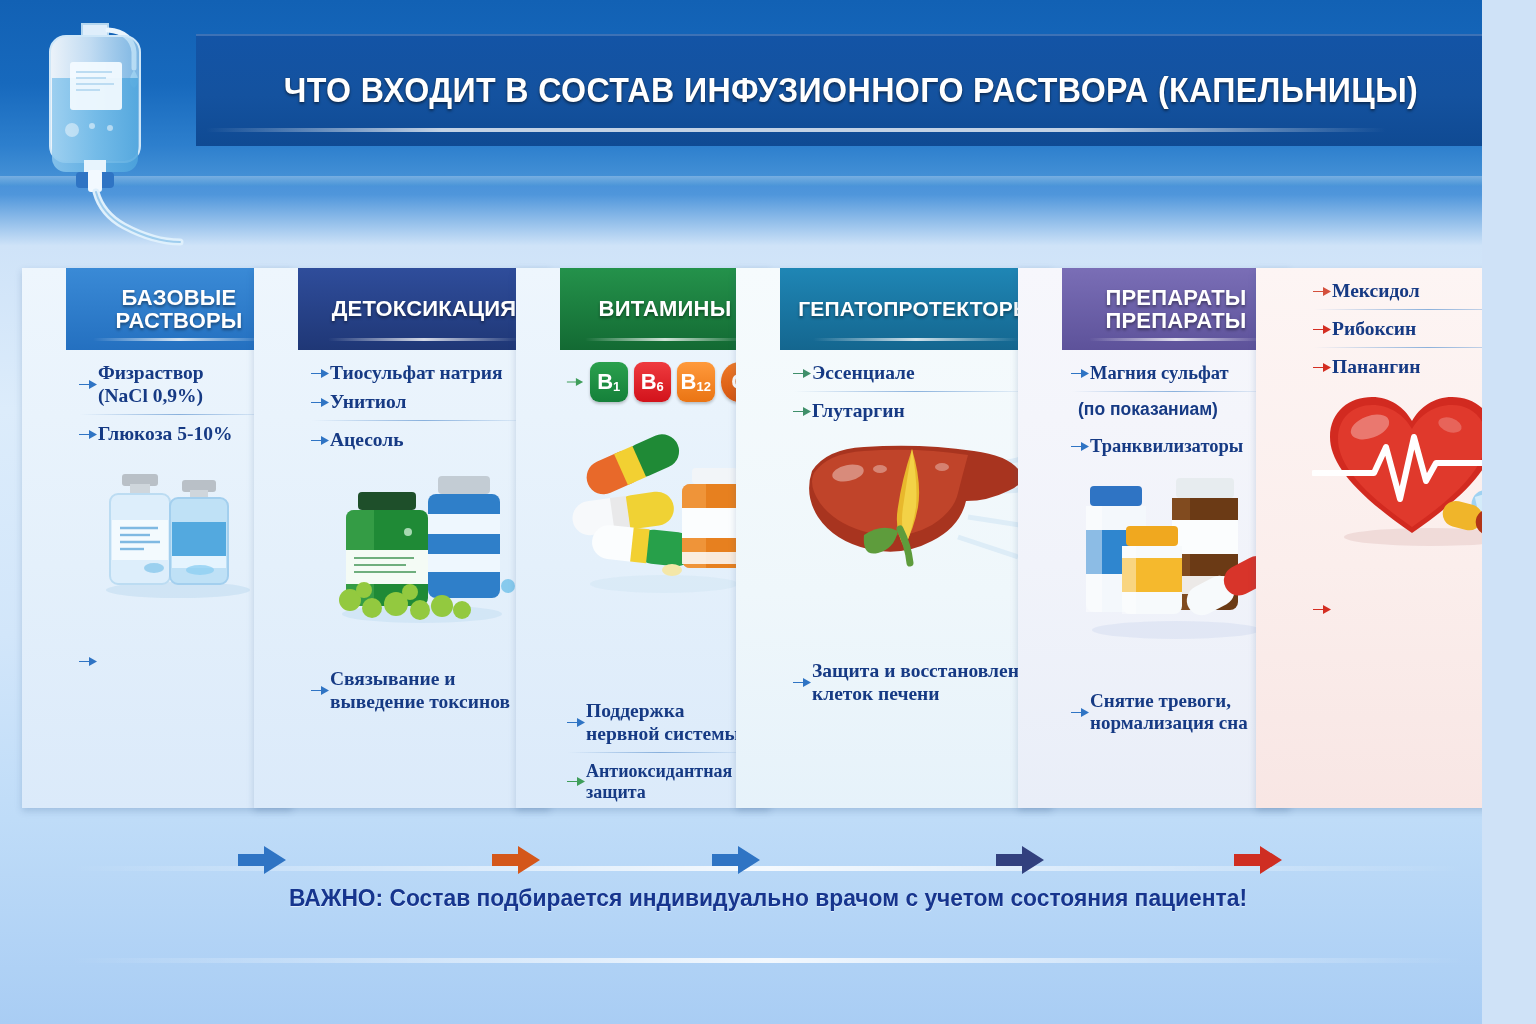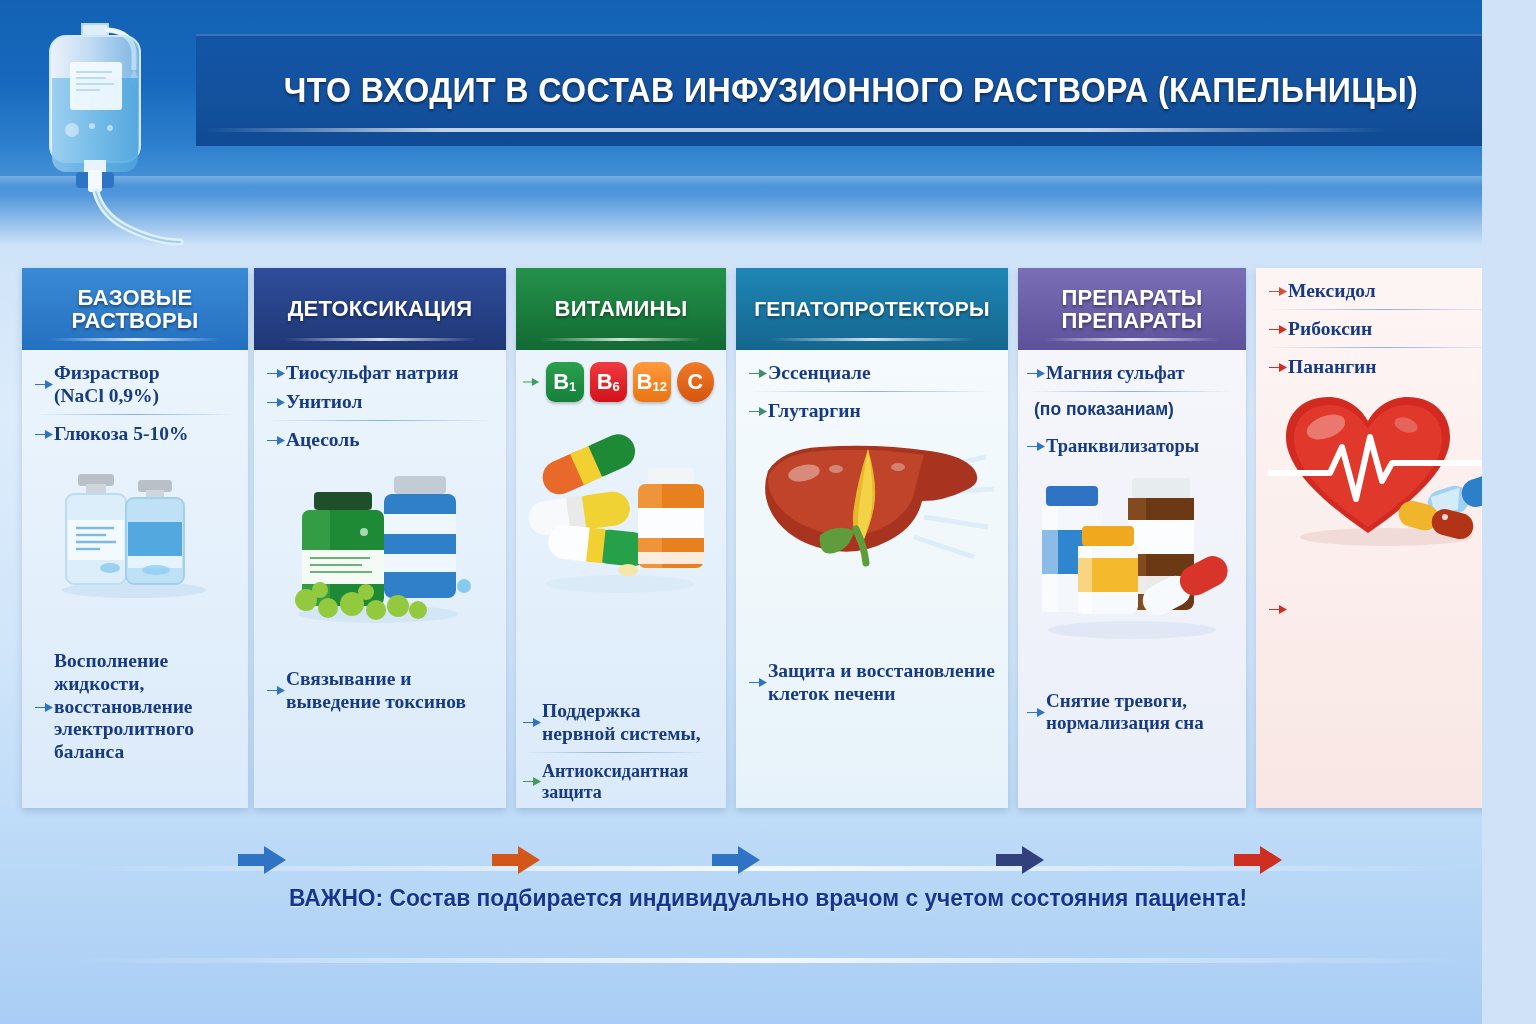--- a/index.html
+++ b/index.html
@@ -28,21 +28,21 @@
     color:#fff;font-weight:bold;font-size:35px;letter-spacing:.4px;
     text-shadow:0 2px 3px rgba(0,0,0,.45), 0 0 1px rgba(0,0,0,.6);
     transform:scaleX(.92);transform-origin:center;white-space:nowrap;}
 
   
   .iv{position:absolute;left:26px;top:12px;width:172px;height:250px;}
   
   .cards{position:absolute;left:0;top:268px;width:1536px;height:545px;}
   .card{position:absolute;top:0;height:540px;
     background:linear-gradient(180deg,#eef6fd 0%,#e4f0fb 55%,#dbeafa 100%);
-    box-shadow:0 3px 7px rgba(40,80,130,.22);}
+    box-shadow:0 3px 7px rgba(40,80,130,.22);padding-left:44px;}
   .card .hdr{position:relative;height:82px;display:flex;align-items:center;justify-content:center;
     color:#fff;font-weight:bold;text-align:center;line-height:1.06;
     text-shadow:0 2px 3px rgba(0,0,0,.42);font-size:22px;letter-spacing:.2px;}
   .card .hdr .sh{position:absolute;left:12%;bottom:9px;width:76%;height:3px;border-radius:2px;
     background:linear-gradient(90deg,rgba(255,255,255,0),rgba(255,255,255,.8),rgba(255,255,255,0));}
   .card .body{position:relative;height:458px;padding:12px 12px 0 12px;box-sizing:border-box;}
 
   .item{display:flex;align-items:center;margin:0 0 6px 0;font-family:Liberation Serif, serif;}
   .item .txt{color:#163a84;font-weight:bold;font-size:19.5px;line-height:1.17;}
   .sep{height:1px;margin:6px 2px 8px 2px;
@@ -173,21 +173,20 @@
             </g>
           </svg>
         </div>
 
         <div class="bottomblock" style="top:300px">
           <div class="item">
             <span class="arrowg">
               <svg width="20" height="15" viewBox="0 0 20 15">
                   <path d="M1 7h10V3l8 4.5L11 12V8H1z" fill="#2f74c4"></path>
                 </svg></span>
-            <span class="txt">Восполнение жидкости, восстановление электролитного баланса</span>
           </div>
         </div>
       </div>
     </div>
 
     <div class="card" style="left:254px;width:252px">
       <div class="hdr" style="background:linear-gradient(180deg,#2f4d9b,#1f3776)">
         <div>ДЕТОКСИКАЦИЯ</div>
         <div class="sh"></div>
       </div>

